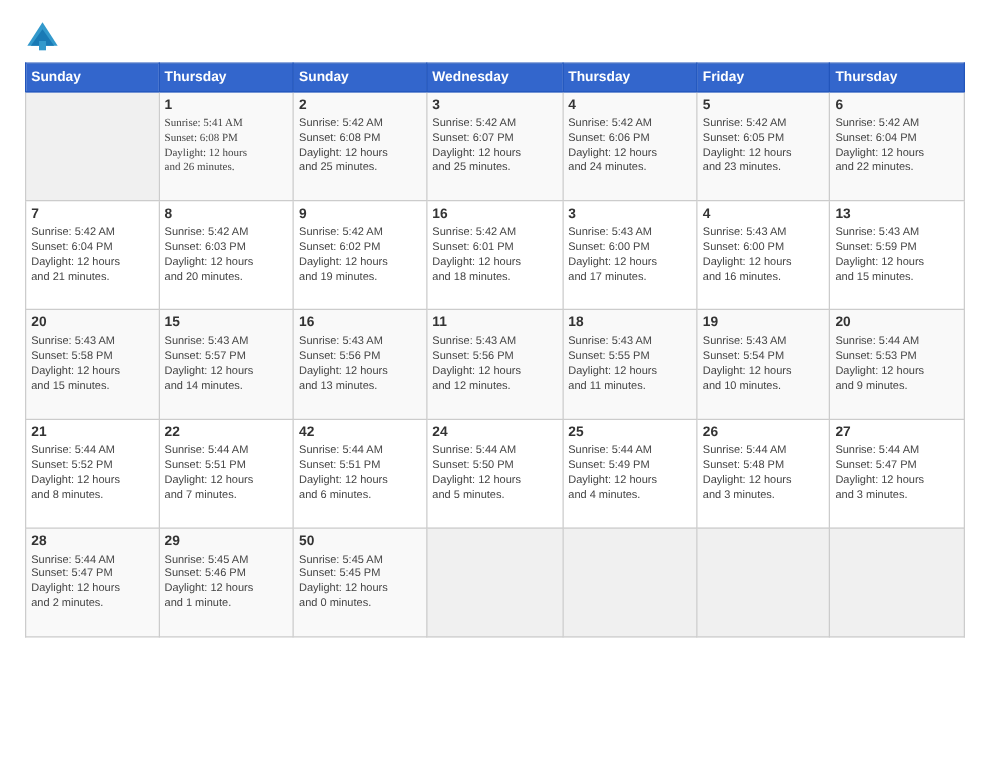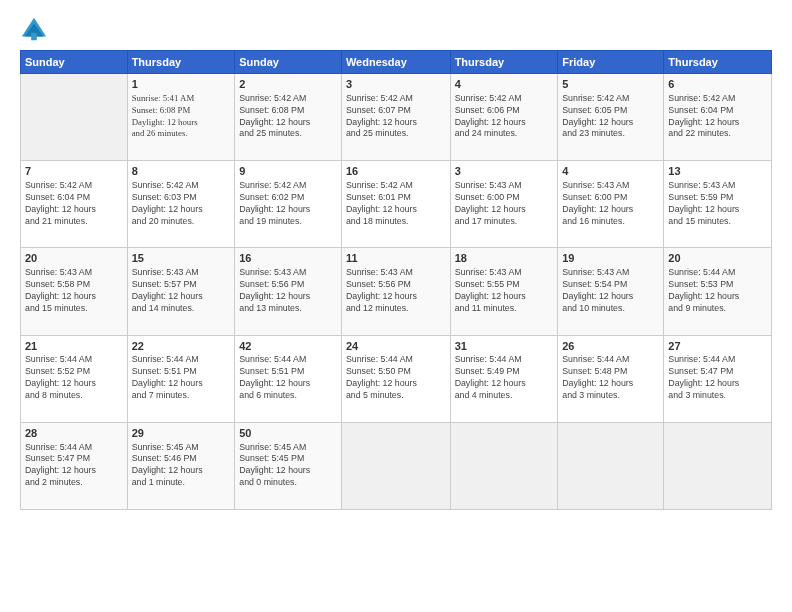--- a/index.html
+++ b/index.html
@@ -310,21 +310,21 @@
 and 6 minutes.</div>
           </td>
           <td>
             <span class="day-num">24</span>
             <div class="day-info" style="white-space: pre-line;">Sunrise: 5:44 AM
 Sunset: 5:50 PM
 Daylight: 12 hours
 and 5 minutes.</div>
           </td>
           <td>
-            <span class="day-num">31</span>
+            <span class="day-num">25</span>
             <div class="day-info" style="white-space: pre-line;">Sunrise: 5:44 AM
 Sunset: 5:49 PM
 Daylight: 12 hours
 and 4 minutes.</div>
           </td>
           <td>
             <span class="day-num">26</span>
             <div class="day-info" style="white-space: pre-line;">Sunrise: 5:44 AM
 Sunset: 5:48 PM
 Daylight: 12 hours

